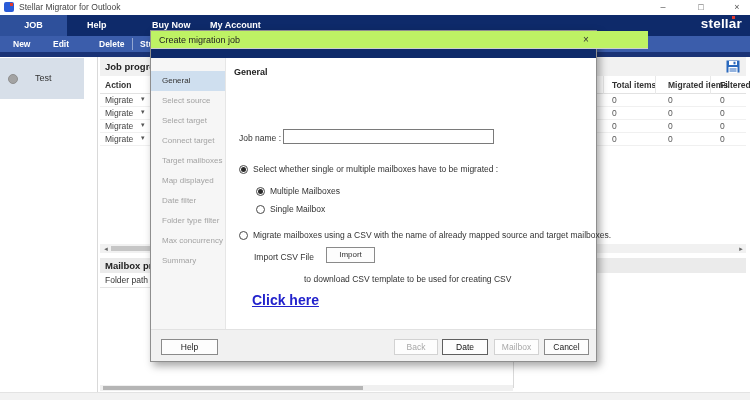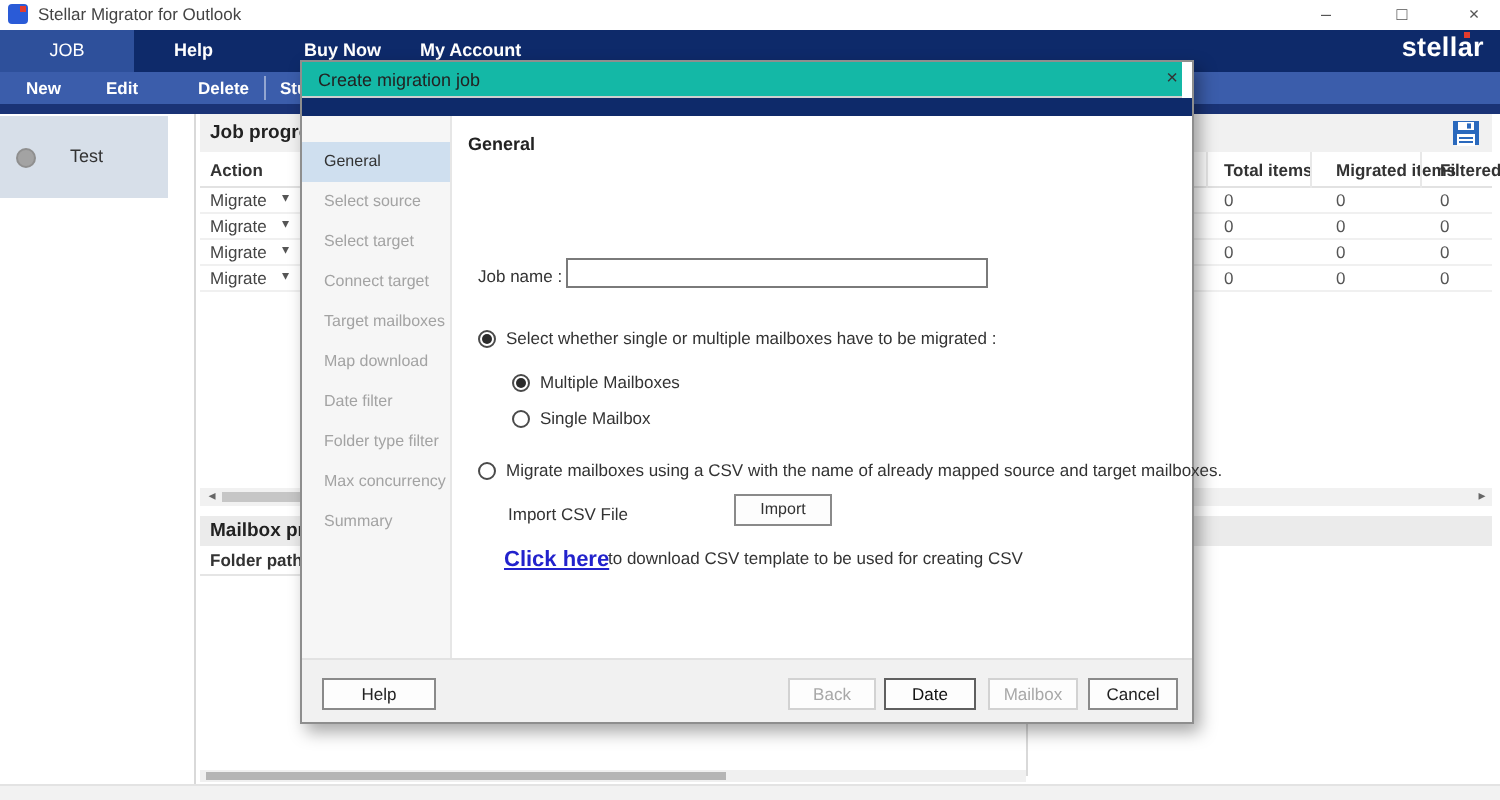--- a/index.html
+++ b/index.html
@@ -12,21 +12,21 @@
   #titlebar { left:0; top:0; width:750px; height:15px; background:#ffffff; }
   #app-icon { left:4px; top:2px; width:10px; height:10px; background:#2a5bd7; border-radius:2px; }
   #app-icon::after { content:''; position:absolute; right:1px; top:1px; width:3px; height:3px; background:#e23b2e; }
   #win-title { left:19px; top:2px; font-size:8.5px; color:#444; }
   .winbtn { top:1px; width:14px; height:12px; font-size:9px; color:#555; text-align:center; line-height:12px; }
   #btn-min { left:656px; } #btn-max { left:694px; } #btn-close { left:730px; }
 
   
   #ribbon { left:0; top:15px; width:750px; height:21px; background:#0e2a6a; }
   #job-tab { left:0; top:0; width:67px; height:21px; background:#2e509b; color:#fff;
-             font-size:9px; font-weight:normal; text-align:center; line-height:21px; }
+             font-size:9px; font-weight:bold; text-align:center; line-height:21px; }
   .ribbon-item { top:0; height:21px; color:#fff; font-size:9px; font-weight:bold; line-height:21px; }
   #rb-help { left:87px; } #rb-buy { left:152px; } #rb-account { left:210px; }
   #brand { right:8px; top:1px; color:#fff; font-size:13.5px; font-weight:bold; letter-spacing:.2px; }
   #brand-dot { position:absolute; right:15px; top:1px; width:3px; height:3px; background:#e23b2e; }
 
   
   #toolbar { left:0; top:36px; width:750px; height:16px; background:#3b5dab; }
   .tool-item { top:2px; height:12px; color:#fff; font-size:8.5px; font-weight:bold; line-height:12px; }
   #tl-new { left:13px; } #tl-edit { left:53px; } #tl-delete { left:99px; } #tl-stu { left:140px; }
   #tool-sep { left:132px; top:2px; width:1px; height:12px; background:rgba(255,255,255,.45); }
@@ -57,31 +57,31 @@
   .job-row .v3 { position:absolute; left:620px; top:1px; font-size:8.5px; color:#555; }
   #job-scroll { left:0; top:187px; width:646px; height:9px; background:#f1f1f1; }
   .scroll-arrow { top:0; width:10px; height:9px; font-size:7px; color:#666; text-align:center; line-height:9px; }
   #job-thumb { left:11px; top:2px; width:290px; height:5px; background:#c6c6c6; }
 
   
   #mail-panel { left:100px; top:258px; width:646px; height:133px; background:#fff; }
   #mail-head { left:0; top:0; width:646px; height:15px; background:#ebebeb; }
   #mail-title { left:5px; top:2px; font-size:9.5px; font-weight:bold; color:#222; white-space:nowrap; }
   #mail-cols { left:0; top:15px; width:413px; height:15px; border-bottom:1px solid #e5e5e5; }
-  #col-folder { left:5px; top:2px; font-size:8.5px; font-weight:bold; color:#333;text-align:right; }
+  #col-folder { left:5px; top:2px; font-size:8.5px; font-weight:normal; color:#333;text-align:right; }
   #mail-split { left:413px; top:15px; width:1px; height:115px; background:#d9d9d9; }
   #mail-scroll { left:0; top:127px; width:413px; height:6px; background:#f0f0f0; }
   #mail-thumb { left:3px; top:1px; width:260px; height:4px; background:#b5b5b5; }
 
   #statusbar { left:0; top:392px; width:750px; height:8px; background:#f2f2f2; border-top:1px solid #e3e3e3; }
 
   
   #dialog { left:150px; top:30px; width:447px; height:332px; background:#fff;
             border:1px solid #8e8e8e; box-shadow:3px 4px 8px rgba(0,0,0,.35); z-index:10; }
-  #dlg-title { left:0; top:0; width:440px; height:18px; background:#14b8a6; border-bottom:1px solid #cfcfcf; }
+  #dlg-title { left:0; top:0; width:497px; height:18px; background:#bef264; border-bottom:1px solid #cfcfcf; }
   #dlg-title-text { left:8px; top:4px; font-size:9px; color:#222; }
   #dlg-close { left:428px; top:2px; width:14px; height:14px; font-size:10px; color:#333;
                text-align:center; line-height:14px; }
   #dlg-navy { left:0; top:18px; width:445px; height:9px; background:#0e2a6a; }
   #dlg-nav { left:0; top:27px; width:75px; height:271px; background:#f6f6f6; border-right:1px solid #e6e6e6;
              padding-top:13px; list-style:none; }
   #dlg-nav li { height:20px; line-height:20px; padding-left:11px; font-size:8px; color:#a3a3a3;
                 white-space:nowrap; overflow:hidden; }
   #dlg-nav li.active { background:#cfdfef; color:#333; }
   #dlg-body { left:75px; top:27px; width:370px; height:271px; background:#fff; }
@@ -95,22 +95,22 @@
   #radio-mode { left:13px; top:107px; }
   #radio-mode-label { left:27px; top:106px; font-size:8.5px; color:#333; }
   #radio-multi { left:30px; top:129px; }
   #radio-multi-label { left:44px; top:128px; font-size:8.5px; color:#333; }
   #radio-single { left:30px; top:147px; }
   #radio-single-label { left:44px; top:146px; font-size:8.5px; color:#333; }
   #radio-csv { left:13px; top:173px; }
   #radio-csv-label { left:27px; top:172px; font-size:8.5px; color:#333; white-space:nowrap; }
   #import-label { left:28px; top:194px; font-size:8.5px; color:#333; }
   #import-btn { left:100px; top:189px; width:49px; height:16px; border:1px solid #8a8a8a; background:#fdfdfd;
-                font-size:8px; color:#333; text-align:center; line-height:14px;margin-left:41px; }
-  #csv-link { left:26px; top:216px; font-size:11px; font-weight:bold; color:#2222cc; text-decoration:underline; }
+                font-size:8px; color:#333; text-align:center; line-height:14px; }
+  #csv-link { left:26px; top:234px; font-size:14px; font-weight:bold; color:#2222cc; text-decoration:underline; }
   #csv-link-suffix { left:78px; top:216px; font-size:8.5px; color:#333; white-space:nowrap; }
   #dlg-footer { left:0; top:298px; width:445px; height:32px; background:#f1f1f1; border-top:1px solid #e2e2e2; }
   .dlg-btn { top:9px; height:16px; font-size:8.5px; text-align:center; line-height:14px; background:#fdfdfd; }
   #btn-help { left:10px; width:57px; border:1px solid #8a8a8a; color:#222; }
   #btn-back { left:243px; width:44px; border:1px solid #d2d2d2; color:#a8a8a8; }
   #btn-next { left:291px; width:46px; border:1px solid #5f5f5f; color:#111; }
   #btn-finish { left:343px; width:45px; border:1px solid #d2d2d2; color:#a8a8a8; }
   #btn-cancel { left:393px; width:45px; border:1px solid #8a8a8a; color:#222; }
 </style>
 </head>
@@ -230,21 +230,21 @@
       <div id="dlg-close" class="abs">×</div>
     </div>
     <div id="dlg-navy" class="abs"></div>
 
     <ul id="dlg-nav" class="abs">
       <li class="active">General</li>
       <li>Select source</li>
       <li>Select target</li>
       <li>Connect target</li>
       <li>Target mailboxes</li>
-      <li>Map download</li>
+      <li>Map displayed</li>
       <li>Date filter</li>
       <li>Folder type filter</li>
       <li>Max concurrency</li>
       <li>Summary</li>
     </ul>
 
     <div id="dlg-body" class="abs">
       <div id="dlg-heading" class="abs">General</div>
 
       <span id="jobname-label" class="abs">Job name :</span>

